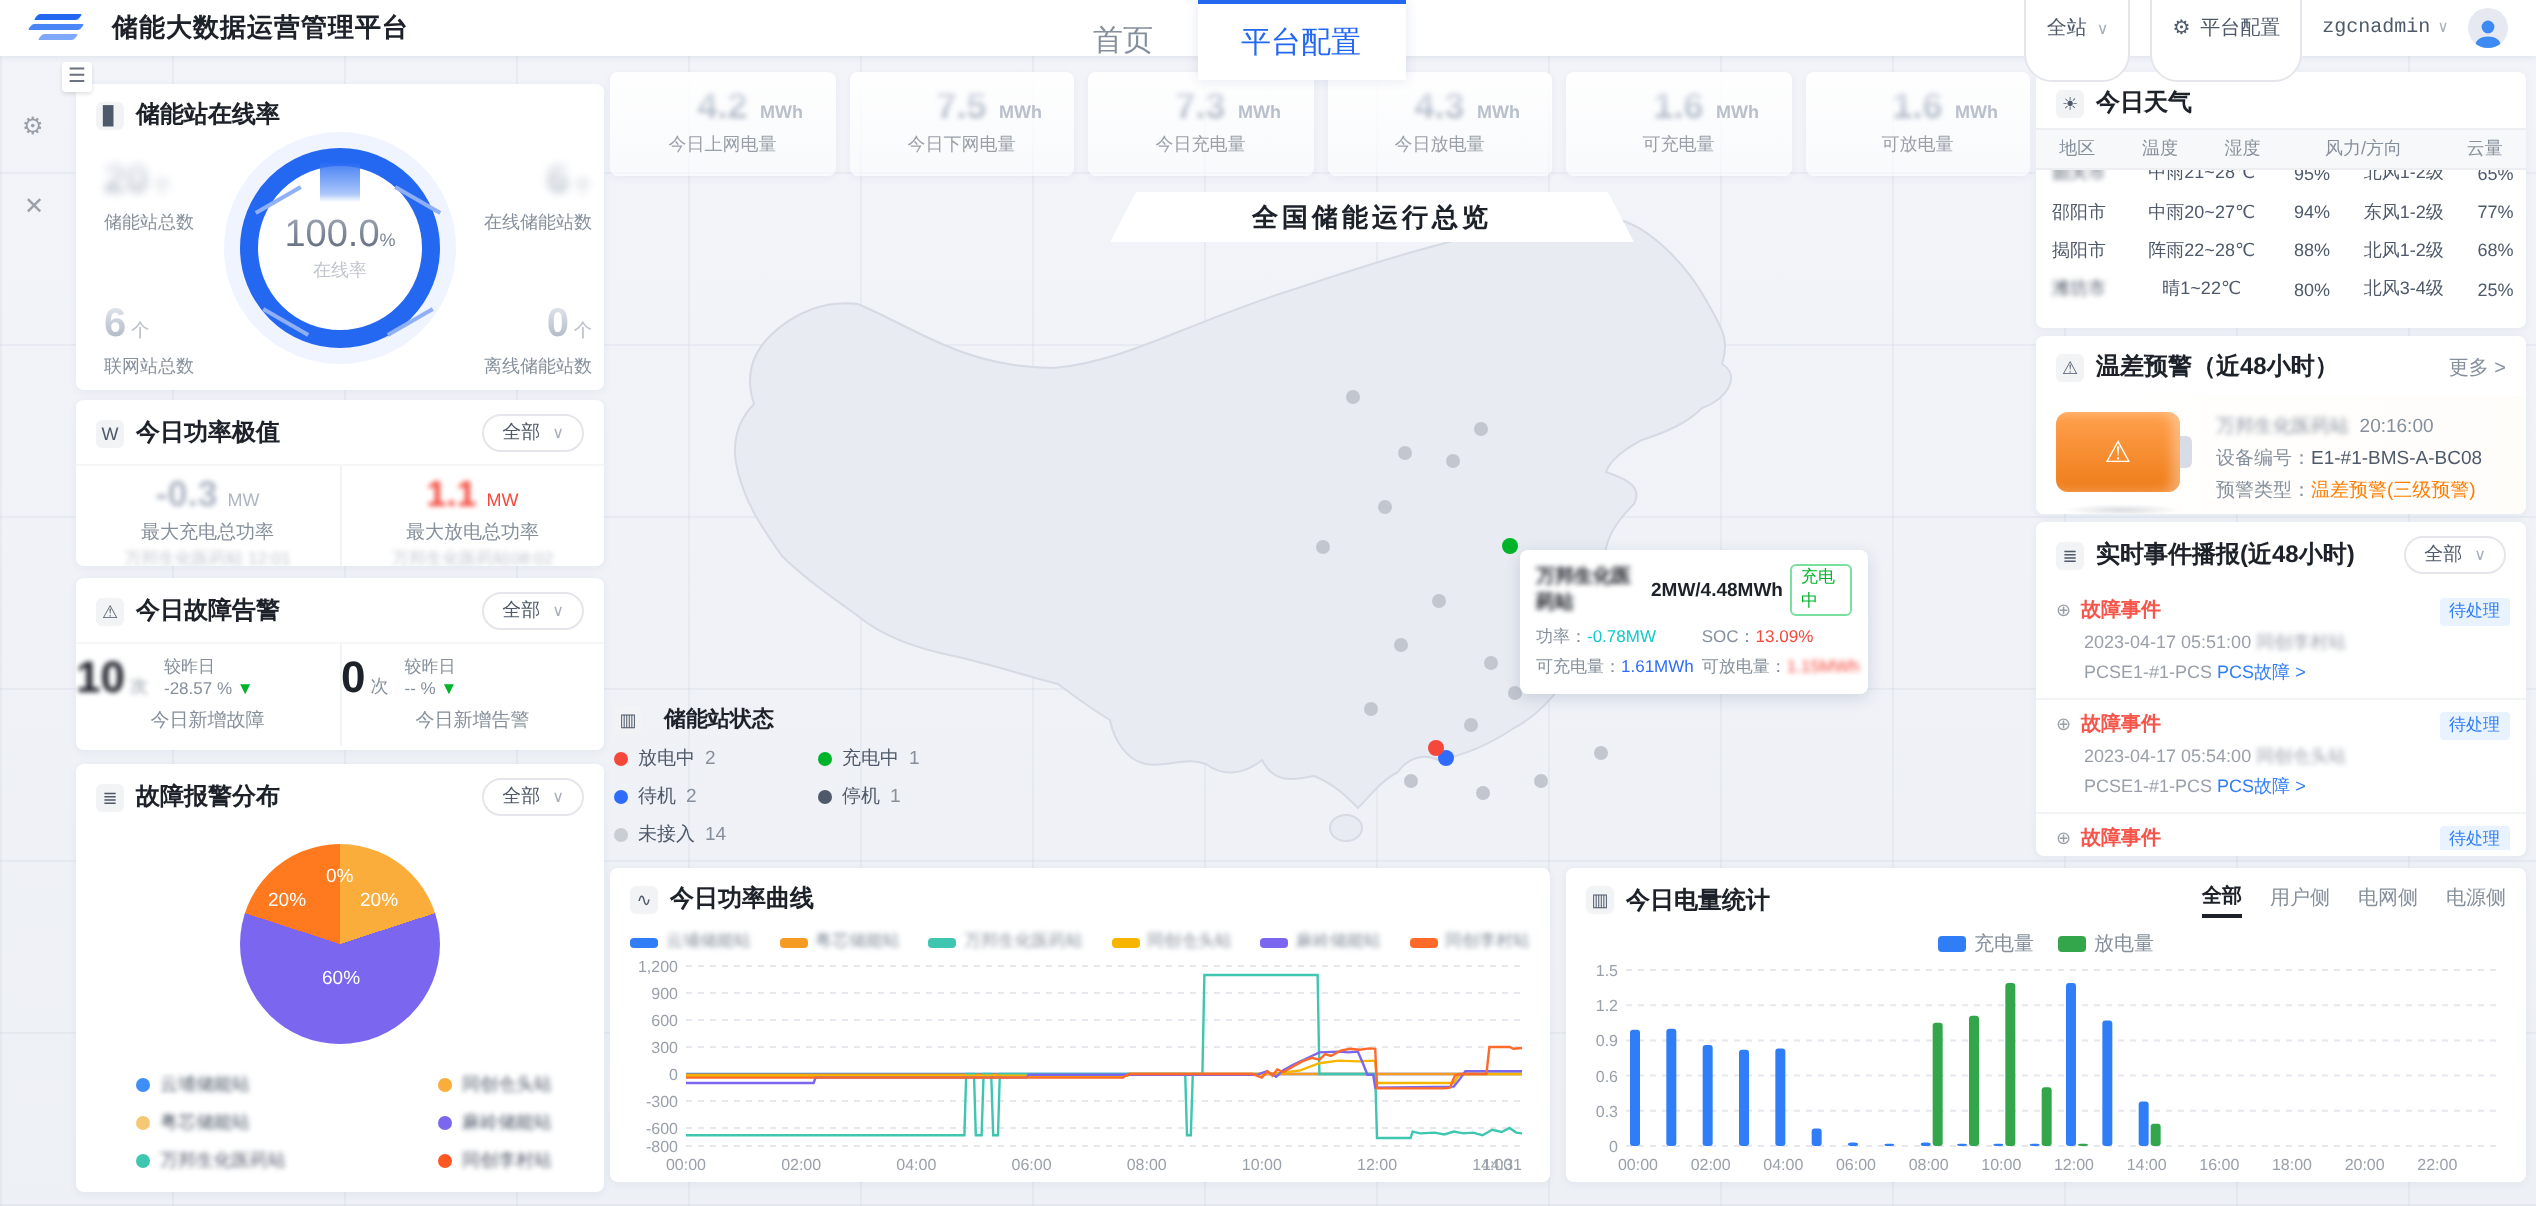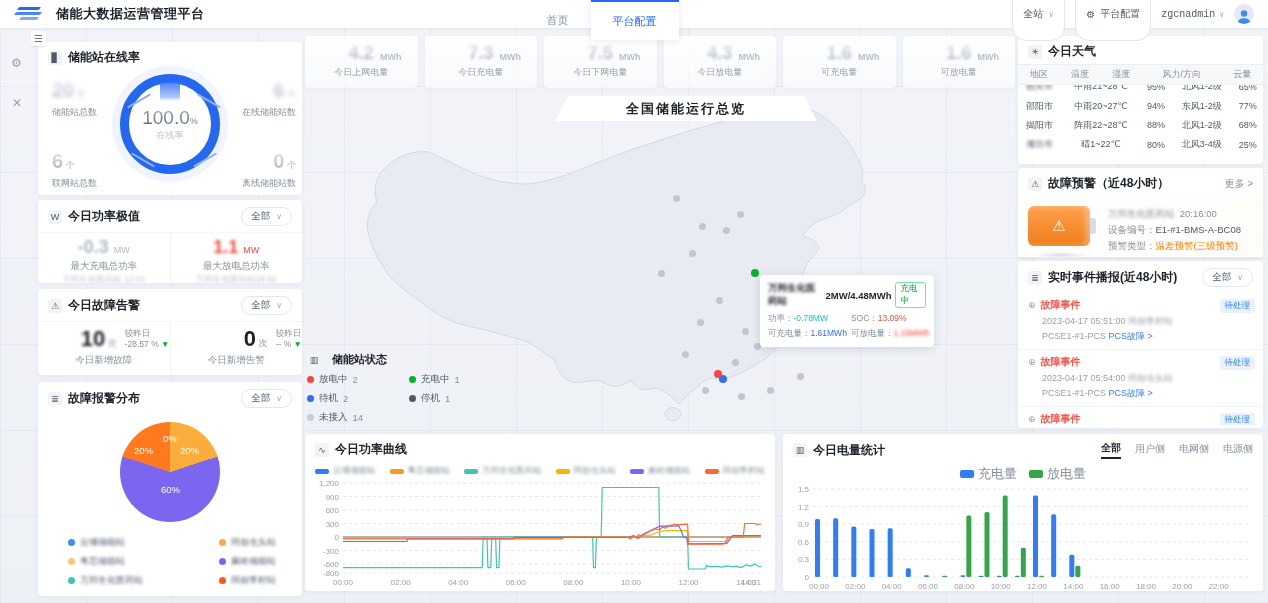--- a/index.html
+++ b/index.html
@@ -12,21 +12,21 @@
           linear-gradient(180deg,#f2f4f9,#edf0f5);}
   
   .hdr{position:absolute;left:0;top:0;width:1268px;height:28px;background:#fff;box-shadow:0 1px 3px rgba(30,50,90,.08);display:flex;align-items:center;z-index:30;}
   .logo{width:34px;height:18px;margin-left:14px;position:relative;}
   .logo i{position:absolute;height:3px;background:#2468f2;border-radius:1px;transform:skewX(-38deg);}
   .logo i:nth-child(1){left:4px;top:2px;width:22px;}
   .logo i:nth-child(2){left:1px;top:7px;width:26px;background:#4a86f5;}
   .logo i:nth-child(3){left:6px;top:12px;width:18px;background:#7fa9f8;}
   .hdr-title{font-size:13px;font-weight:bold;color:#1d2129;margin-left:8px;letter-spacing:.5px;}
   .hdr-nav{display:flex;height:28px;margin-left:320px;}
-  .hdr-tab{height:40px;display:flex;align-items:center;padding:0 22px;font-size:11px;color:#86909c;cursor:pointer;}
+  .hdr-tab{height:40px;display:flex;align-items:center;padding:0 22px;font-size:15px;color:#86909c;cursor:pointer;}
   .hdr-tab.active{color:#2468f2;background:#fff;box-shadow:0 0 6px rgba(30,60,120,.12);border-top:2px solid #2468f2;box-sizing:border-box;}
   .hdr-right{margin-left:auto;display:flex;align-items:center;gap:10px;margin-right:14px;}
   .pill{border:1px solid #e5e6eb;border-radius:14px;padding:19px 10px;font-size:10px;color:#4e5969;display:flex;align-items:center;gap:5px;background:#fff;cursor:pointer;}
   .caret{font-size:8px;color:#a9b0bc;}
   .user{font-size:10px;color:#4e5969;display:flex;align-items:center;gap:4px;cursor:pointer;font-family:Liberation Mono, monospace;}
   .avatar{width:20px;height:20px;border-radius:50%;background:#e6e9f2;display:flex;align-items:flex-end;justify-content:center;overflow:hidden;}
   
   .rail-ic{position:absolute;font-size:12px;color:#9aa0aa;cursor:pointer;z-index:5;}
   .hamb{position:absolute;left:31px;top:31px;width:15px;height:15px;background:#fff;border-radius:2px;box-shadow:0 1px 2px rgba(0,0,0,.12);color:#6b7280;font-size:10px;line-height:15px;text-align:center;cursor:pointer;z-index:6;}
   
@@ -58,21 +58,21 @@
   .ostat.bl{left:14px;bottom:4px;} .ostat.bl .ln{right:-30px;top:8px;transform:rotate(30deg);}
   .ostat.br{right:6px;bottom:4px;text-align:right;} .ostat.br .ln{left:-30px;top:8px;transform:rotate(-30deg);}
   
   .split{display:flex;}
   .split .cell{flex:1;text-align:center;padding:4px 0 6px;position:relative;}
   .split .cell + .cell{border-left:1px solid #f2f3f5;}
   .ex-v{font-size:18px;font-weight:bold;}
   .ex-v small{font-size:9px;font-weight:normal;}
   .ex-l{font-size:9.5px;color:#86909c;margin-top:2px;}
   .ex-s{font-size:8.5px;color:#c0c4cc;margin-top:1px;}
-  .fa-row{display:flex;align-items:center;justify-content:flex-end;gap:8px;}
+  .fa-row{display:flex;align-items:center;justify-content:flex-start;gap:8px;}
   .fa-v{font-size:22px;font-weight:bold;color:#1d2129;}
   .fa-v small{font-size:9px;color:#86909c;font-weight:normal;}
   .fa-cmp{font-size:8.5px;color:#86909c;text-align:left;line-height:11px;}
   .fa-cmp .dn{color:#00b42a;}
   
   .pie-box{position:relative;width:100px;height:100px;margin:8px auto 4px;}
   .pie{width:100px;height:100px;border-radius:50%;}
   .pl{position:absolute;color:#fff;font-size:9.5px;}
   .pie-leg{display:flex;justify-content:space-between;padding:10px 26px 0 30px;}
   .leg-col{display:flex;flex-direction:column;gap:6px;}
@@ -122,21 +122,21 @@
   .ev-d{font-size:9px;color:#9aa0aa;margin:2px 0 0 14px;}
   .ev-d .lnk{color:#2f7ef7;cursor:pointer;}
   
   .cv-leg{display:flex;justify-content:center;gap:14px;margin-top:1px;}
   .cv-leg .it{display:flex;align-items:center;gap:4px;font-size:8.5px;color:#86909c;white-space:nowrap;}
   .cv-leg .mk{width:14px;height:5px;border-radius:2px;}
   .tabs{display:flex;gap:14px;align-items:center;font-size:10px;color:#86909c;}
   .tabs .tb{cursor:pointer;padding-bottom:2px;}
   .tabs .tb.on{color:#1d2129;font-weight:bold;border-bottom:2px solid #1d2129;}
   .bar-leg{display:flex;justify-content:center;gap:12px;}
-  .bar-leg .it{display:flex;align-items:center;gap:4px;font-size:13px;color:#86909c;}
+  .bar-leg .it{display:flex;align-items:center;gap:4px;font-size:10px;color:#86909c;}
   .bar-leg .mk{width:14px;height:8px;border-radius:2px;}
   svg text{font-family:"Liberation Sans","DejaVu Sans",sans-serif;}
 </style>
 </head>
 <body>
 
 <div id="root">
 
   <div class="hdr">
     <div class="logo">
@@ -314,28 +314,28 @@
     </div>
   </div>
 
   <div class="cards" id="stat-cards">
       <div class="card">
         <div class="v grad rd1">4.2</div>
         <div style="margin-top:-18px;text-align:right;padding-right:16px;"><small style="font-size:9px;color:#b9c0cc;font-weight:bold;">MWh</small></div>
         <div class="l">今日上网电量</div>
       </div>
       <div class="card">
+        <div class="v grad rd1">7.5</div>
+        <div style="margin-top:-18px;text-align:right;padding-right:16px;"><small style="font-size:9px;color:#b9c0cc;font-weight:bold;">MWh</small></div>
+        <div class="l">今日下网电量</div>
+      </div>
+      <div class="card">
         <div class="v grad rd1">7.3</div>
         <div style="margin-top:-18px;text-align:right;padding-right:16px;"><small style="font-size:9px;color:#b9c0cc;font-weight:bold;">MWh</small></div>
         <div class="l">今日充电量</div>
-      </div>
-      <div class="card">
-        <div class="v grad rd1">7.5</div>
-        <div style="margin-top:-18px;text-align:right;padding-right:16px;"><small style="font-size:9px;color:#b9c0cc;font-weight:bold;">MWh</small></div>
-        <div class="l">今日下网电量</div>
       </div>
       <div class="card">
         <div class="v grad rd1">4.3</div>
         <div style="margin-top:-18px;text-align:right;padding-right:16px;"><small style="font-size:9px;color:#b9c0cc;font-weight:bold;">MWh</small></div>
         <div class="l">今日放电量</div>
       </div>
       <div class="card">
         <div class="v grad rd1">1.6</div>
         <div style="margin-top:-18px;text-align:right;padding-right:16px;"><small style="font-size:9px;color:#b9c0cc;font-weight:bold;">MWh</small></div>
         <div class="l">可充电量</div>
@@ -473,21 +473,21 @@
               <td>25%</td>
             </tr>
           </tbody>
         </table>
     </div>
   </div>
 
   <div class="panel" style="left:1018px;top:168px;width:245px;height:89px;">
     <div class="p-hd">
       <div class="p-ic">⚠</div>
-      <div class="p-tt">故障预警（近48小时）</div>
+      <div class="p-tt">温差预警（近48小时）</div>
       <div class="spacer"></div>
       <div class="more">更多 &gt;</div>
     </div>
     <div class="warn-body">
       <div class="batt-wrap">
         <div class="batt">
             <span class="tri">⚠</span>
           </div>
         <div class="batt-sh"></div>
       </div>

